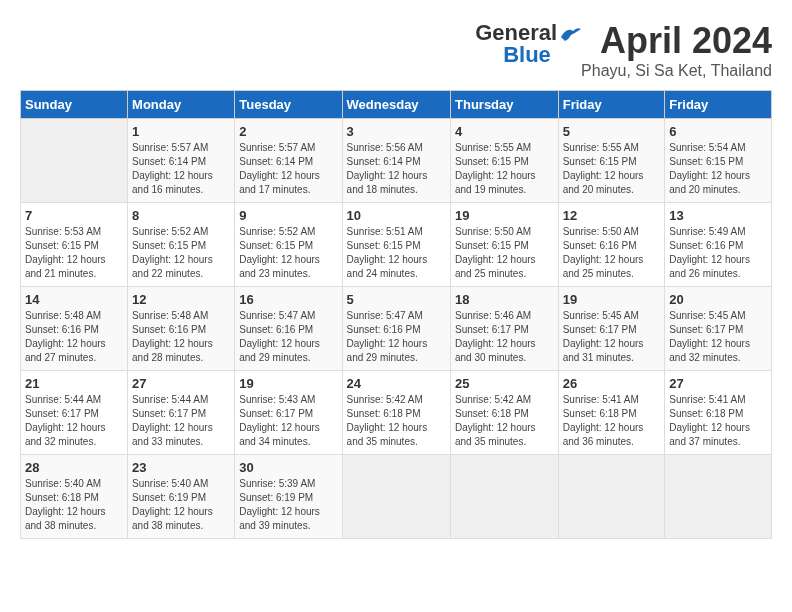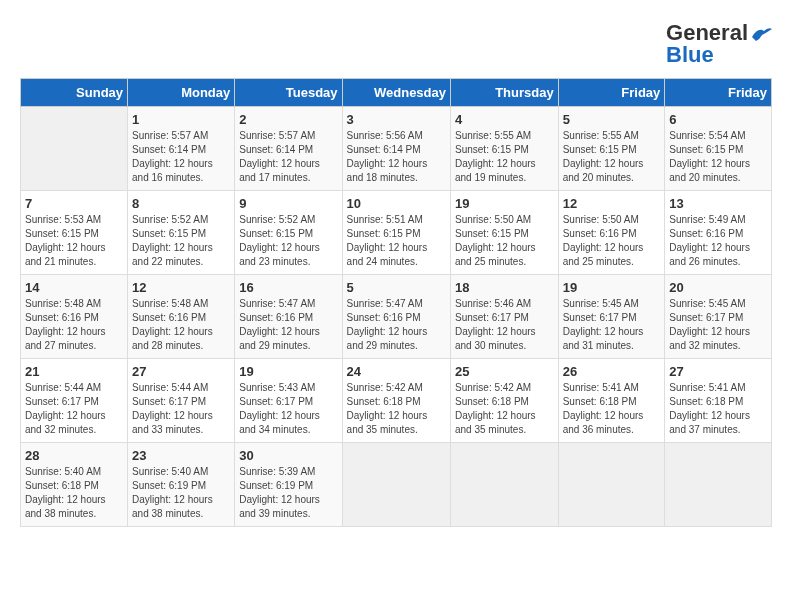--- a/index.html
+++ b/index.html
@@ -35,21 +35,21 @@
     }
     table {
       width: 100%;
       border-collapse: collapse;
       font-size: 11px;
     }
     thead tr th {
       background-color: #1a6bbf;
       color: #fff;
       padding: 6px 4px;
-      text-align: right;
+      text-align: left;
       font-size: 13px;
       font-weight: bold;
       border: 1px solid #ccc;
     }
     tbody tr td {
       border: 1px solid #ddd;
       padding: 5px 4px;
       vertical-align: top;
       width: 110px;
       min-height: 80px;
@@ -81,21 +81,25 @@
 
 <div class="header">
   <div class="logo">
     <div style="display:flex;align-items:center;gap:4px;">
       <div style="font-size:22px;font-weight:bold;color:#333;">
         <span>General</span><svg width="22" height="18" viewBox="0 0 22 18" style="vertical-align:middle;margin-left:2px;">
             <path d="M2 12 Q8 2 14 6 Q18 2 22 4 Q16 8 12 10 Q10 14 6 16 Z" fill="#1a6bbf"></path>
           </svg>
       </div>
     </div>
-    <div style="font-size:22px;font-weight:bold;color:#1a6bbf;margin-top:-4px;">Blue</div>
+    <div style="font-size:22px;font-weight:bold;color:#1a6bbf;margin-top:-4px;margin-left:28px;">Blue</div>
+  </div>
+  <div class="title-block">
+    <div class="main-title">April 2024</div>
+    <div class="subtitle">Phayu, Si Sa Ket, Thailand</div>
   </div>
 </div>
 
 <table>
   <thead>
     <tr>
     <th>Sunday</th>
         <th>Monday</th>
         <th>Tuesday</th>
         <th>Wednesday</th>

